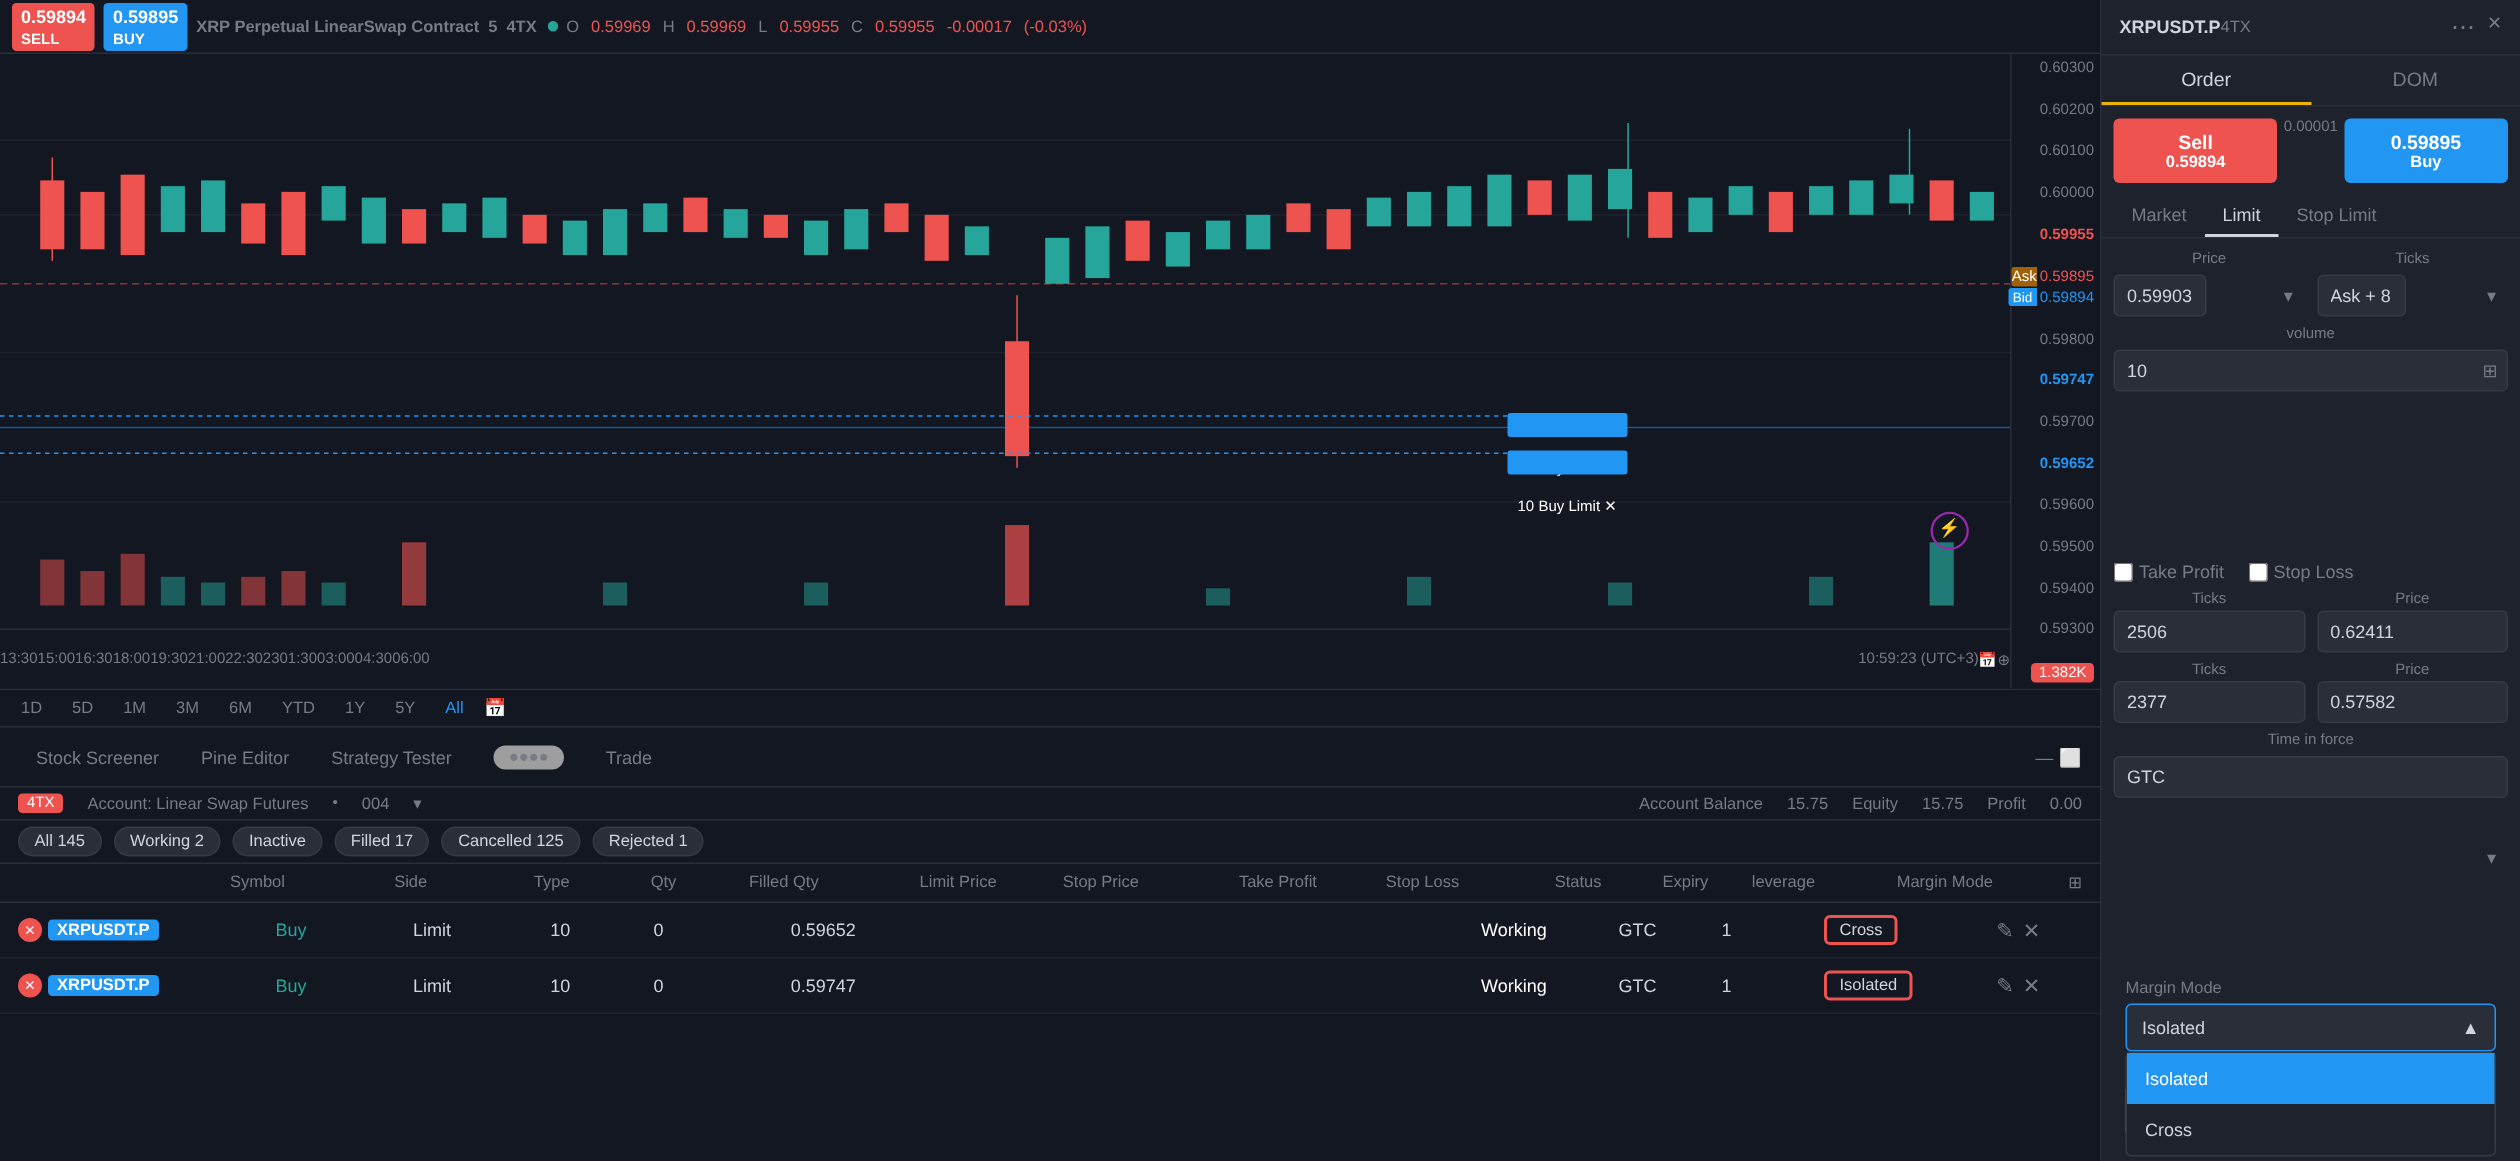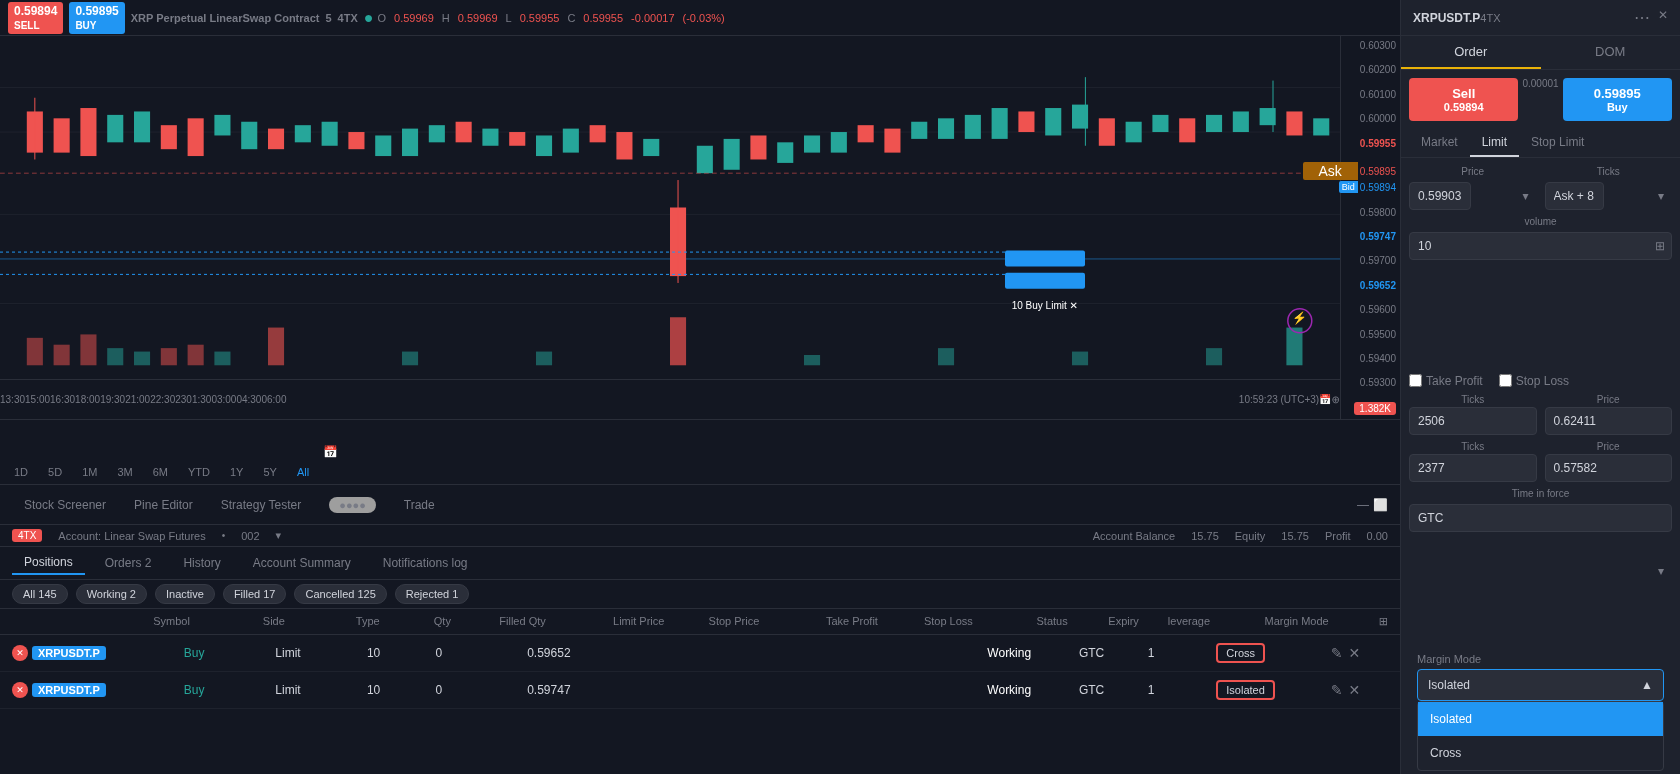--- a/index.html
+++ b/index.html
@@ -24,21 +24,21 @@
     
     .chart-canvas { flex: 1; position: relative; background: #131722; overflow: hidden; }
     .price-scale { position: absolute; right: 0; top: 0; bottom: 0; width: 60px; background: #131722; border-left: 1px solid #2a2e39; display: flex; flex-direction: column; justify-content: space-between; padding: 4px 4px; font-size: 10px; color: #787b86; }
     .price-label { text-align: right; }
     .price-label.highlight { color: #ef5350; font-weight: bold; }
     .price-label.highlight-buy { color: #2196f3; font-weight: bold; }
     .time-axis { position: absolute; left: 0; right: 60px; bottom: 0; height: 40px; border-top: 1px solid #2a2e39; display: flex; align-items: center; justify-content: space-around; font-size: 10px; color: #787b86; }
 
     
     .chart-time-bar { display: flex; align-items: center; padding: 4px 8px; gap: 8px; border-top: 1px solid #2a2e39; background: #131722; }
-    .time-btn { padding: 2px 6px; border-radius: 3px; cursor: pointer; font-size: 11px; color: #787b86; background: transparent; border: none; margin-top: 40px; }
+    .time-btn { padding: 2px 6px; border-radius: 3px; cursor: pointer; font-size: 11px; color: #787b86; background: transparent; border: none; }
     .time-btn.active { color: #2196f3; }
 
     
     .panel-header { display: flex; align-items: center; justify-content: space-between; padding: 8px 12px; border-bottom: 1px solid #2a2e39; }
 
     
     .order-dom-tabs { display: flex; border-bottom: 1px solid #2a2e39; }
     .order-dom-tab { flex: 1; text-align: center; padding: 8px; cursor: pointer; font-size: 13px; color: #787b86; }
     .order-dom-tab.active { color: #d1d4dc; border-bottom: 2px solid #eab308; }
 
@@ -256,21 +256,21 @@
         </svg>
 
         <div class="price-scale">
           <div class="price-label">0.60300</div>
           <div class="price-label">0.60200</div>
           <div class="price-label">0.60100</div>
           <div class="price-label">0.60000</div>
           <div class="price-label highlight">0.59955</div>
           <div style="display:flex;flex-direction:column;gap:1px;align-items:flex-end;">
             <div style="display:flex;align-items:center;gap:2px;">
-              <span style="background:#a16207;color:white;font-size:14px;padding:1px 16px;border-radius:2px 0 0 2px;">Ask</span>
+              <span style="background:#a16207;color:white;font-size:10px;padding:1px 0;border-radius:2px 0 0 2px;">Ask</span>
               <span style="color:#ef5350;font-size:10px;">0.59895</span>
             </div>
             <div style="display:flex;align-items:center;gap:2px;">
               <span style="background:#2196f3;color:white;font-size:9px;padding:1px 3px;border-radius:2px 0 0 2px;">Bid</span>
               <span style="color:#2196f3;font-size:10px;">0.59894</span>
             </div>
           </div>
           <div class="price-label">0.59800</div>
           <div class="price-label highlight-buy">0.59747</div>
           <div class="price-label">0.59700</div>
@@ -329,41 +329,32 @@
           <div style="margin-left:auto;display:flex;gap:4px;">
             <span style="cursor:pointer;color:#787b86;">—</span>
             <span style="cursor:pointer;color:#787b86;">⬜</span>
           </div>
         </div>
 
         <div class="account-bar">
           <span class="account-badge">4TX</span>
           <span style="font-size:11px;color:#787b86;">Account: Linear Swap Futures</span>
           <span style="font-size:10px;color:#787b86;">•</span>
-          <span style="font-size:11px;color:#787b86;">002</span>
+          <span style="font-size:11px;color:#787b86;">004</span>
           <span style="color:#787b86;">▾</span>
           <div style="margin-left:auto;display:flex;gap:16px;">
             <span style="color:#787b86;">Account Balance</span>
             <span>15.75</span>
             <span style="color:#787b86;">Equity</span>
             <span>15.75</span>
             <span style="color:#787b86;">Profit</span>
             <span>0.00</span>
           </div>
         </div>
 
-        <div class="bottom-toolbar">
-          <div class="bottom-tab active" style="padding:4px 12px;">Positions</div>
-          <div class="bottom-tab" style="padding:4px 12px;">
-            <span>Orders 2</span>
-          </div>
-          <div class="bottom-tab" style="padding:4px 12px;">History</div>
-          <div class="bottom-tab" style="padding:4px 12px;">Account Summary</div>
-          <div class="bottom-tab" style="padding:4px 12px;">Notifications log</div>
-        </div>
 
         <div style="display:flex;gap:8px;padding:4px 12px;border-bottom:1px solid #2a2e39;">
           <button class="filter-btn">All 145</button>
           <button class="filter-btn">Working 2</button>
           <button class="filter-btn">Inactive</button>
           <button class="filter-btn">Filled 17</button>
           <button class="filter-btn">Cancelled 125</button>
           <button class="filter-btn">Rejected 1</button>
         </div>
 

